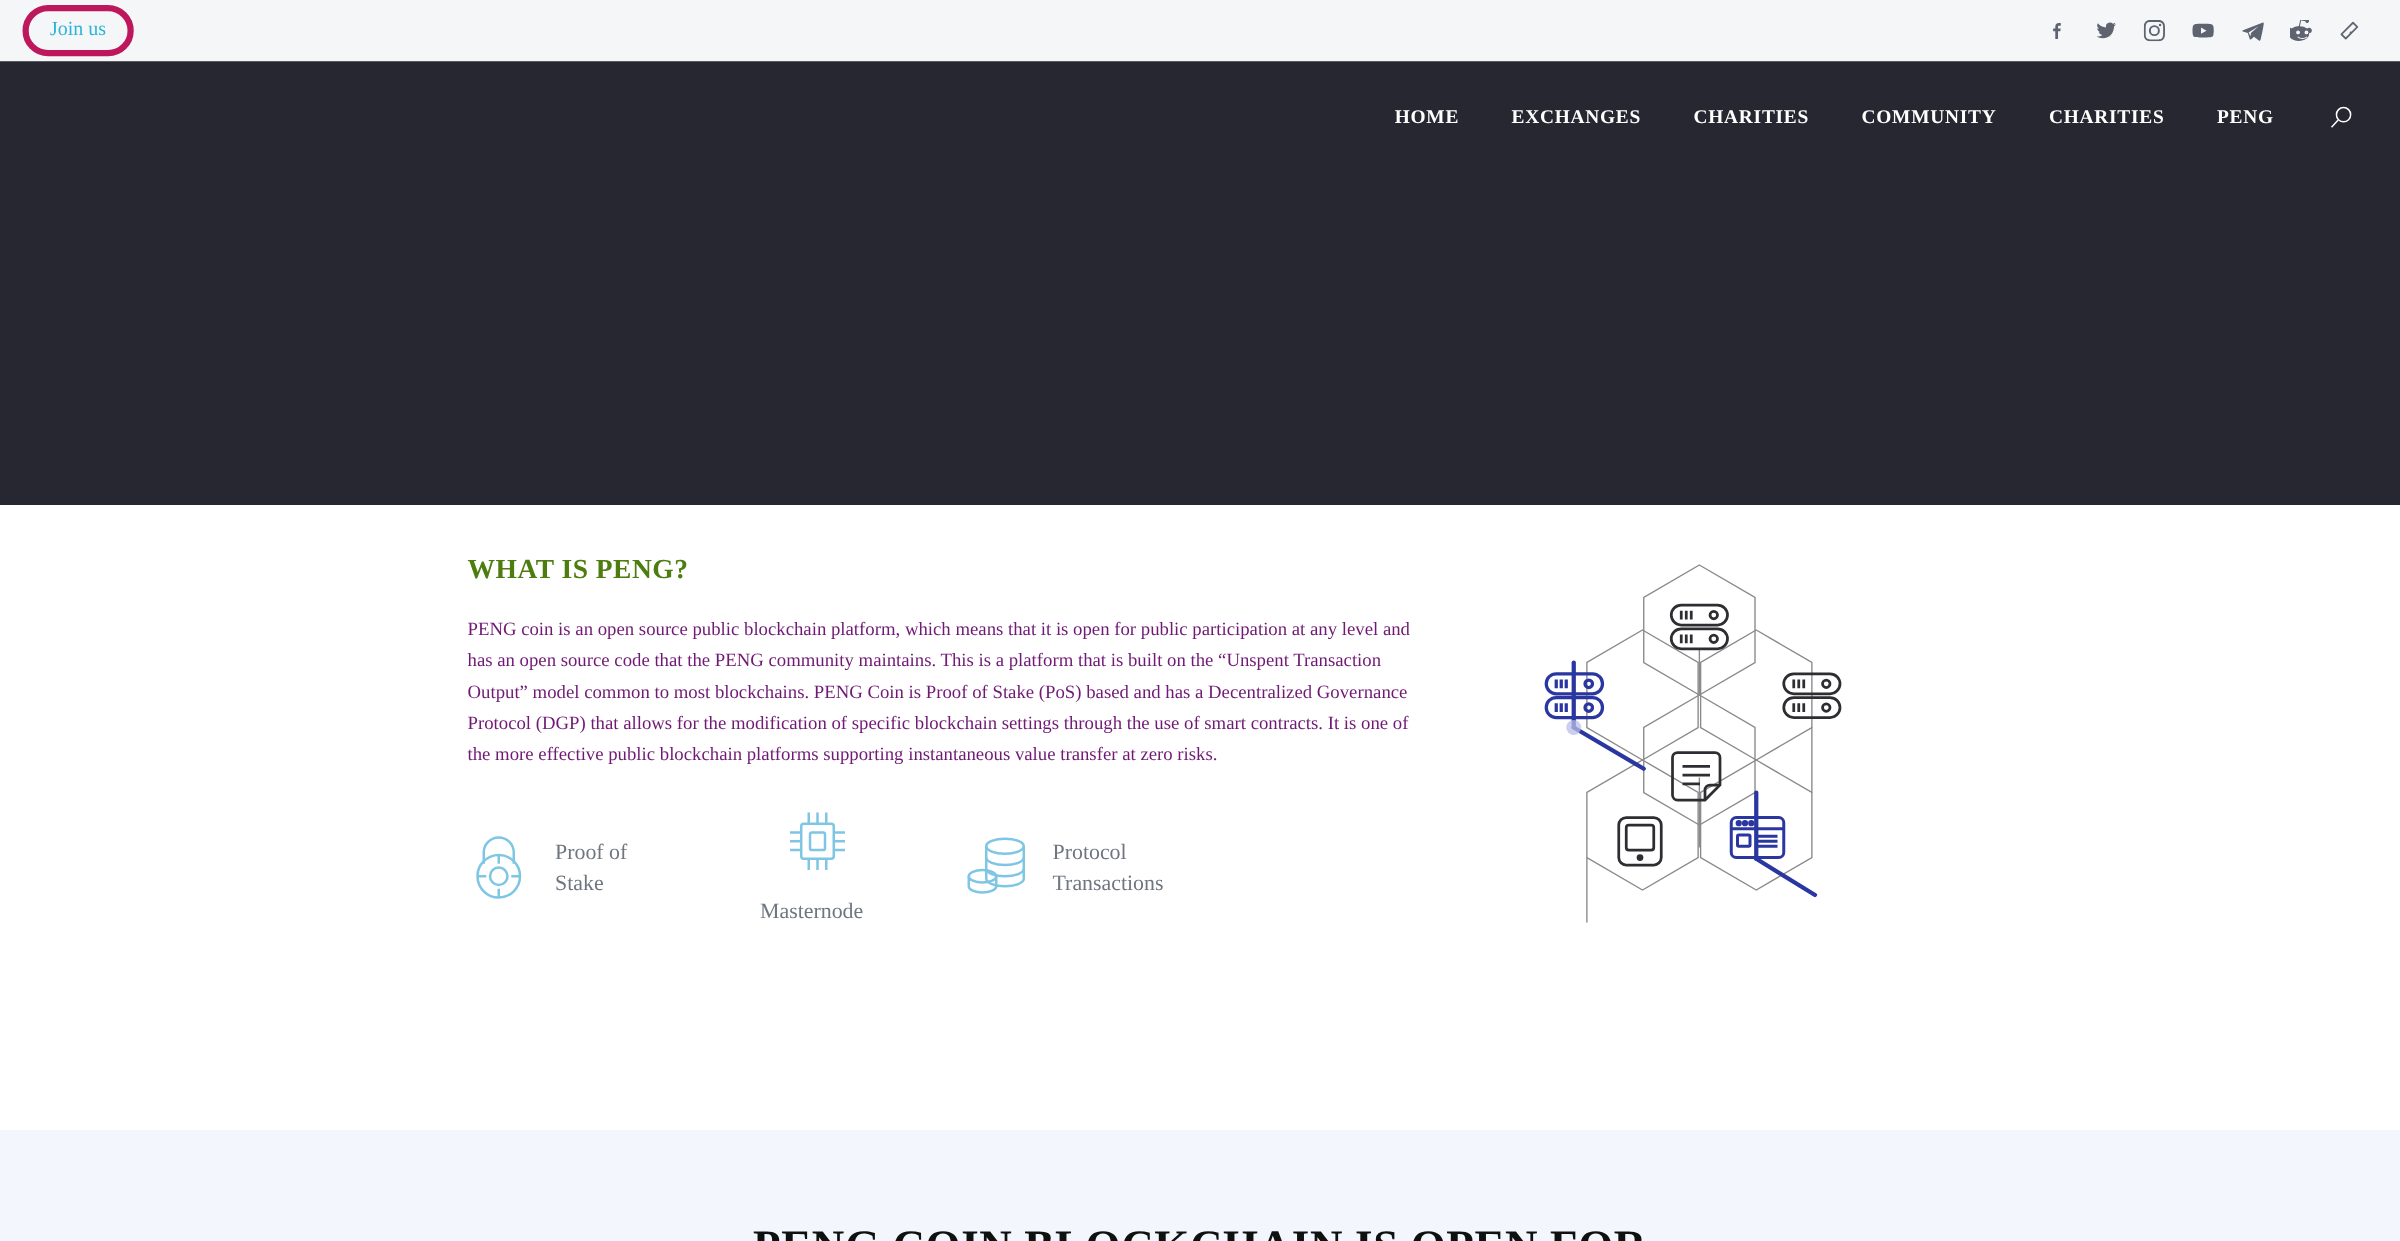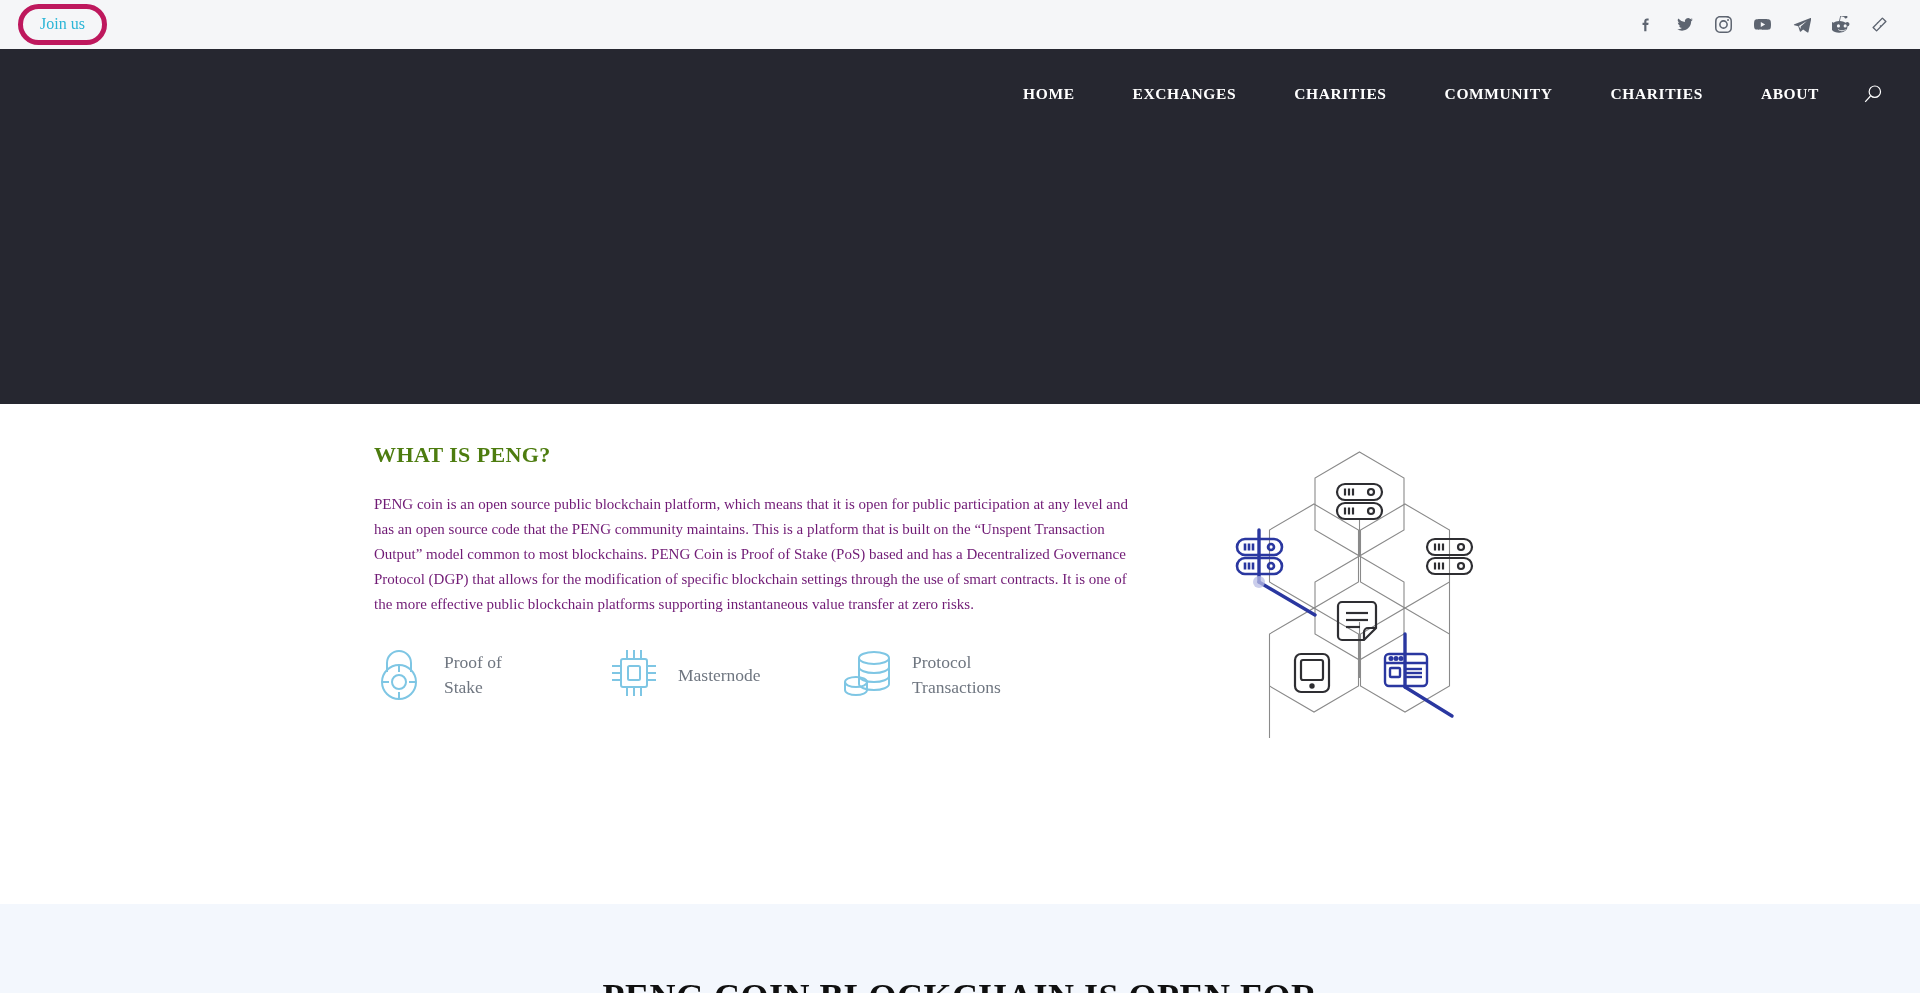--- a/index.html
+++ b/index.html
@@ -51,21 +51,21 @@
     height: 62px;
     display: flex;
     align-items: center;
     justify-content: flex-end;
     padding: 0 22px 0 0;
     padding-top: 28px;
   }
   .nav-list {
     display: flex;
     align-items: flex-end;
-    gap: 16px;
+    gap: 0;
     list-style: none;
   }
   .nav-item {
     color: #ffffff;
     font-family: "Liberation Serif", serif;
     font-weight: bold;
     font-size: 15.5px;
     letter-spacing: 0.6px;
     padding: 0 21px;
     cursor: pointer;
@@ -128,21 +128,21 @@
   .feature-icon { width: 56px; height: 58px; flex: 0 0 56px; line-height: 0; }
   .feature-icon svg { display: block; stroke: #7ec6e4; fill: none; stroke-width: 2; }
   .feature-label {
     font-family: "Liberation Serif", serif;
     font-size: 17.5px;
     line-height: 25px;
     color: #6f7680;
     width: 96px;
   }
   .f-0 { margin-right: 68px; }
-  .f-1 { margin-right: 68px; }
+  .f-1 { margin-right: 68px; flex-direction: column; }
   .f-2 { margin-right: 70px; }
 
   
   .hex-illustration {
     position: absolute;
     left: 1207px;
     top: 38px;
     width: 305px;
     height: 305px;
   }
@@ -216,21 +216,21 @@
 </div>
 
 <div class="hero">
   <nav class="navbar">
     <ul class="nav-list">
       <li class="nav-item">HOME</li>
       <li class="nav-item">EXCHANGES</li>
       <li class="nav-item">CHARITIES</li>
       <li class="nav-item">COMMUNITY</li>
       <li class="nav-item">CHARITIES</li>
-      <li class="nav-item">ABOUT</li>
+      <li class="nav-item">PENG</li>
     </ul>
     <span class="search-btn">
       <svg width="22" height="22" viewBox="0 0 24 24" stroke-width="1.3">
           <circle cx="14" cy="9.5" r="6.2"></circle>
           <line x1="9.3" y1="14.2" x2="3.5" y2="20.5"></line>
         </svg>
     </span>
   </nav>
 </div>
 

